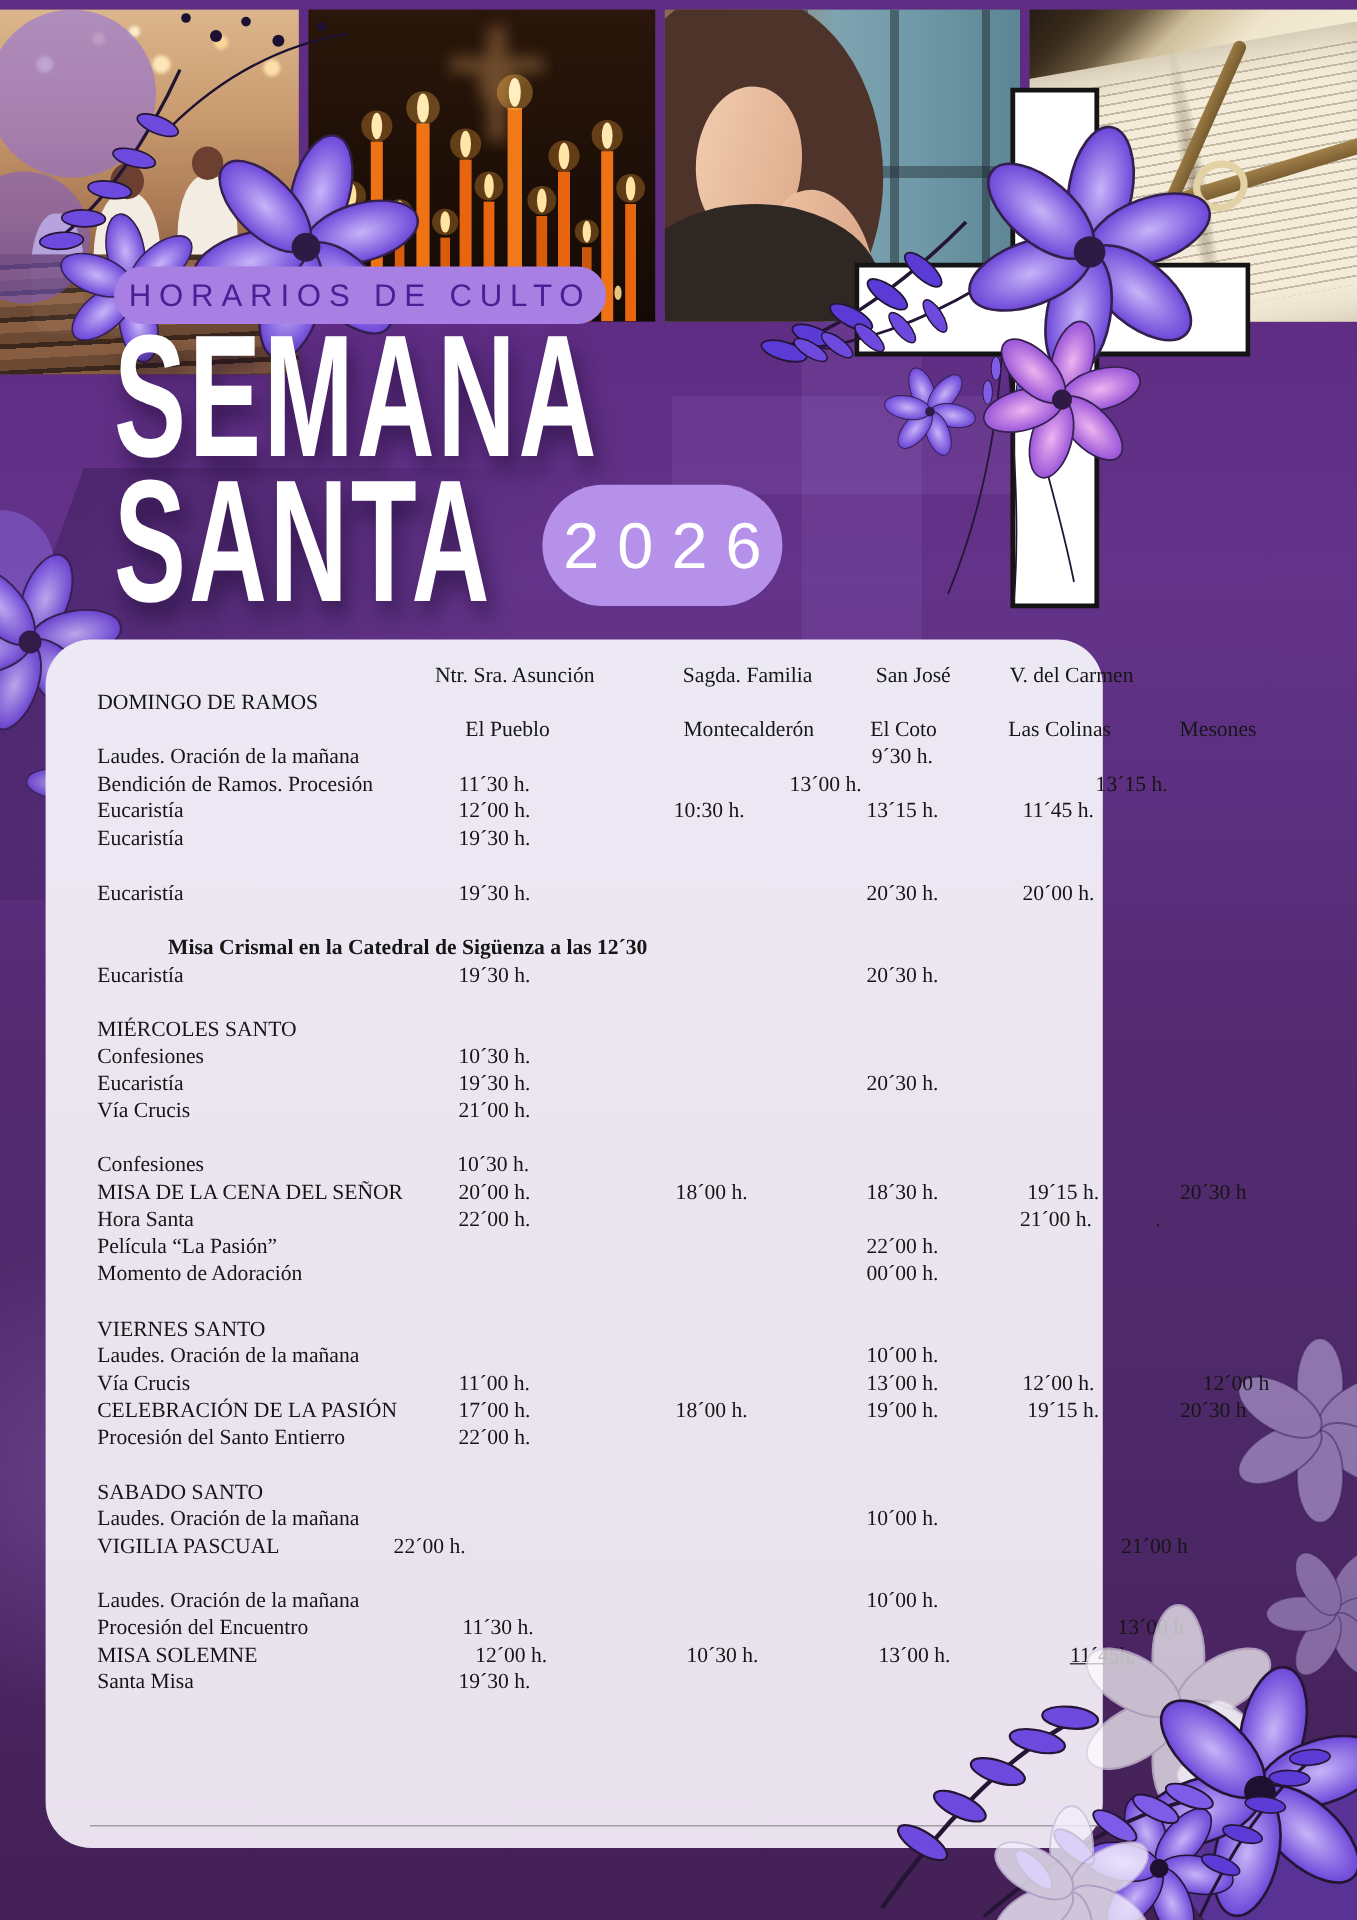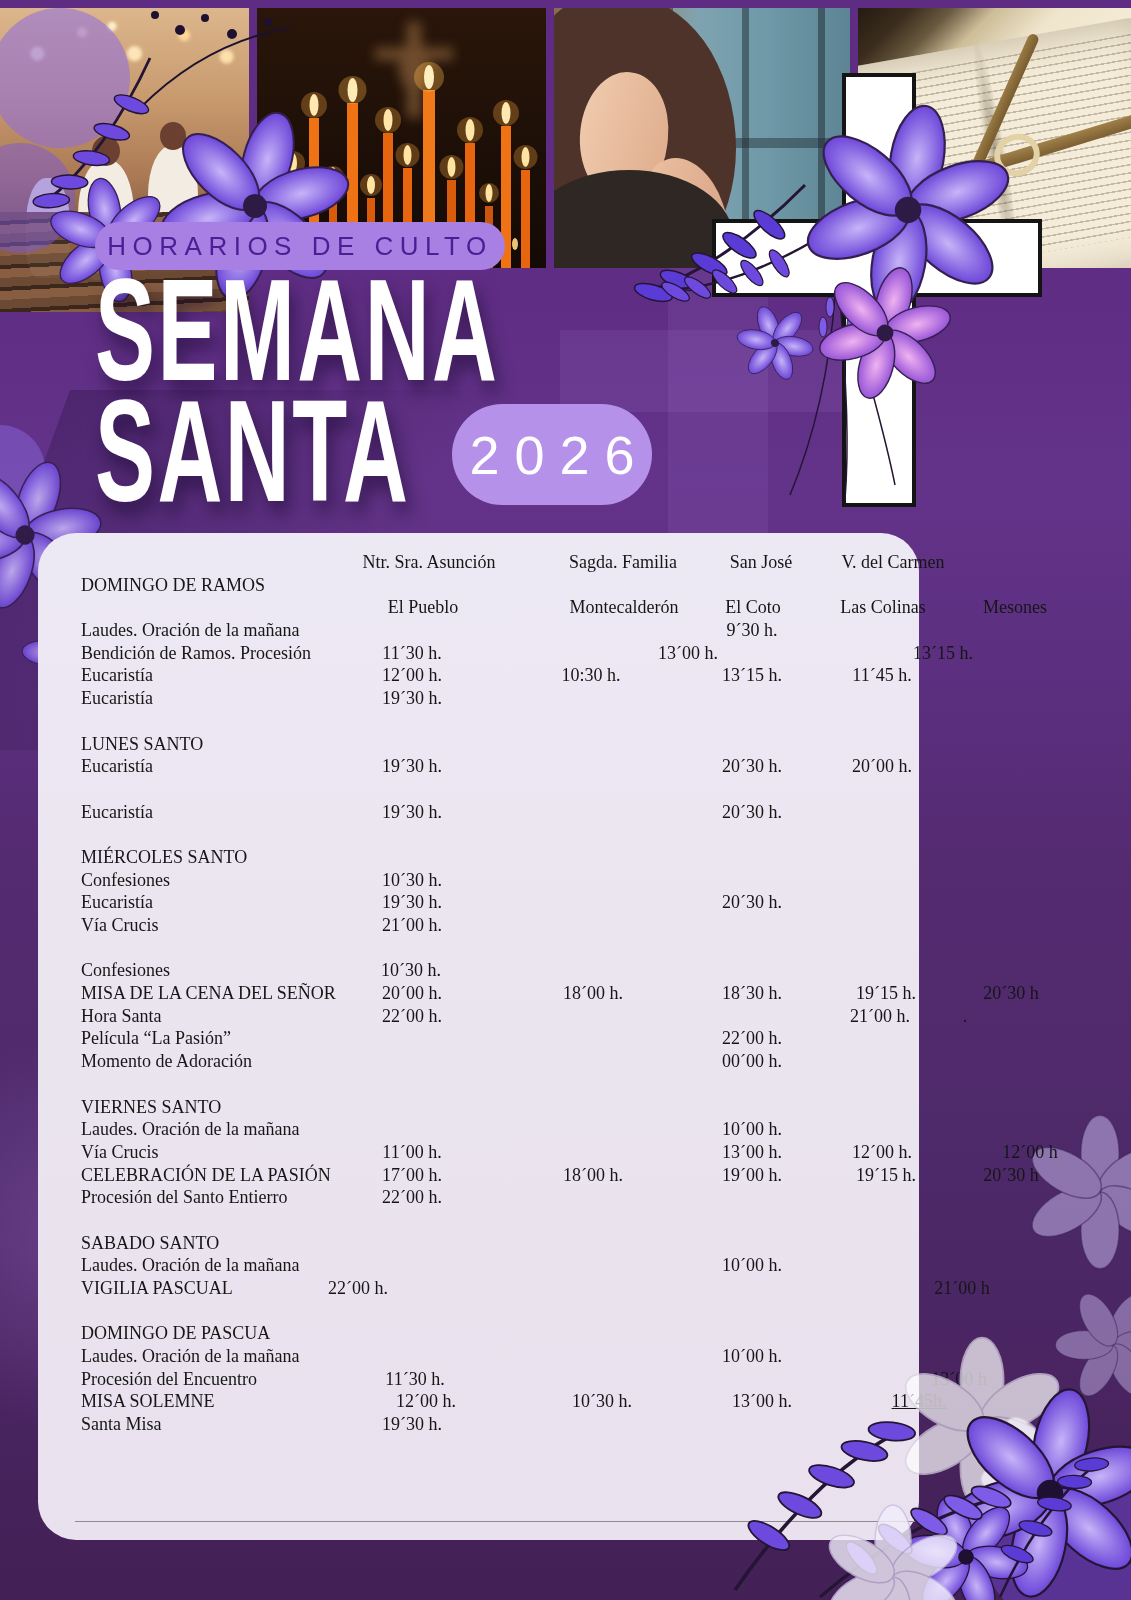--- a/index.html
+++ b/index.html
@@ -329,29 +329,29 @@
           <span class="tcell" style="left: 553px;">10:30 h.</span>
           <span class="tcell" style="left: 714px;">13´15 h.</span>
           <span class="tcell" style="left: 844px;">11´45 h.</span>
         </div>
         <div class="srow">
           <span class="lbl" style="left: 43px;">Eucaristía</span>
           <span class="tcell" style="left: 374px;">19´30 h.</span>
         </div>
         <div class="gap"></div>
         <div class="srow">
-          <span class="lbl" style="left: 43px; transform: none;">LUNES SANTO</span>
-        </div>
-        <div class="srow">
           <span class="lbl" style="left: 43px;">Eucaristía</span>
           <span class="tcell" style="left: 374px;">19´30 h.</span>
           <span class="tcell" style="left: 714px;">20´30 h.</span>
           <span class="tcell" style="left: 844px;">20´00 h.</span>
         </div>
         <div class="gap"></div>
+        <div class="srow">
+          <span class="lbl bold" style="left: 102px;">Misa Crismal en la Catedral de Sigüenza a las 12´30</span>
+        </div>
         <div class="srow">
           <span class="lbl" style="left: 43px;">Eucaristía</span>
           <span class="tcell" style="left: 374px;">19´30 h.</span>
           <span class="tcell" style="left: 714px;">20´30 h.</span>
         </div>
         <div class="gap"></div>
         <div class="srow">
           <span class="lbl" style="left: 43px; transform: none;">MIÉRCOLES SANTO</span>
         </div>
         <div class="srow">
@@ -429,23 +429,20 @@
           <span class="lbl" style="left: 43px;">Laudes. Oración de la mañana</span>
           <span class="tcell" style="left: 714px;">10´00 h.</span>
         </div>
         <div class="srow">
           <span class="lbl" style="left: 43px;">VIGILIA PASCUAL</span>
           <span class="tcell" style="left: 320px;">22´00 h.</span>
           <span class="tcell" style="left: 924px;">21´00 h</span>
         </div>
         <div class="gap"></div>
         <div class="srow">
-          <span class="lbl" style="left: 43px; transform: none;">DOMINGO DE PASCUA</span>
-        </div>
-        <div class="srow">
           <span class="lbl" style="left: 43px;">Laudes. Oración de la mañana</span>
           <span class="tcell" style="left: 714px;">10´00 h.</span>
         </div>
         <div class="srow">
           <span class="lbl" style="left: 43px;">Procesión del Encuentro</span>
           <span class="tcell" style="left: 377px;">11´30 h.</span>
           <span class="tcell" style="left: 921px;">13´00 h</span>
         </div>
         <div class="srow">
           <span class="lbl" style="left: 43px;">MISA SOLEMNE</span>

